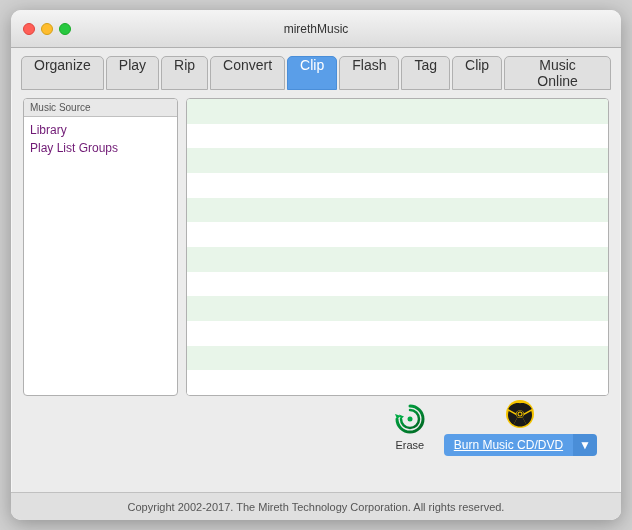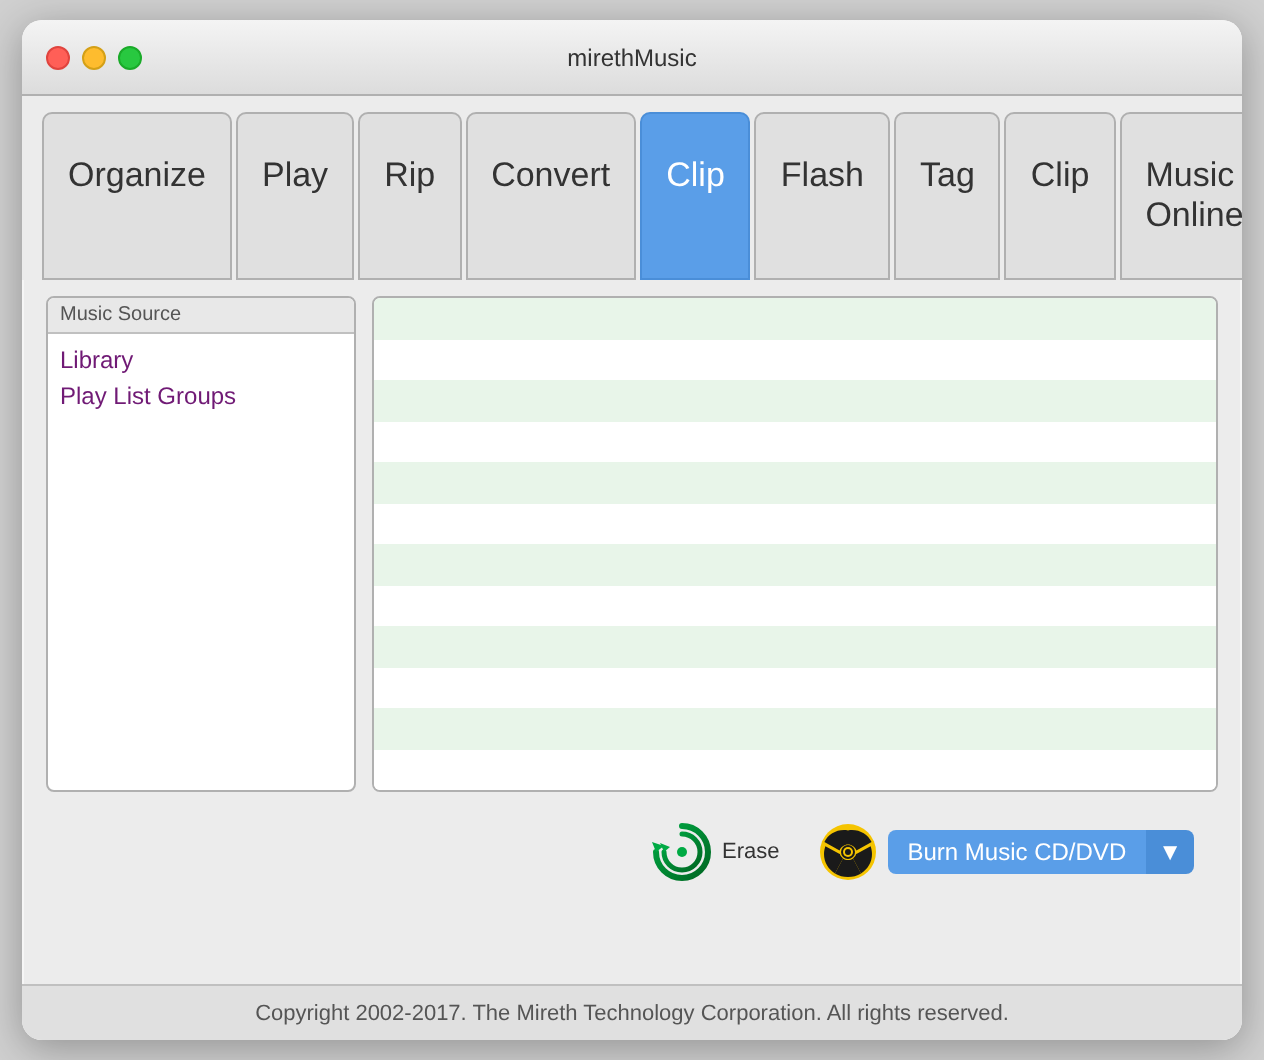--- a/index.html
+++ b/index.html
@@ -67,28 +67,29 @@
     
     .tabs-bar {
       background: #ececec;
       padding: 8px 10px 0 10px;
       display: flex;
       gap: 2px;
       flex-shrink: 0;
     }
 
     .tab {
-      padding: 21px 12px;
-      font-size: 17px;
+      padding: 0 12px;
+      font-size: 14px;
       color: #333;
       background: #e0e0e0;
       border: 1px solid #b0b0b0;
       border-radius: 5px 5px 0 0;
       cursor: pointer;
       user-select: none;
+      text-align: center;
     }
 
     .tab.active {
       background: #5a9ee8;
       color: white;
       border-color: #4a8ed8;
     }
 
     
     .main-content {
@@ -170,21 +171,21 @@
       display: flex;
       align-items: center;
       justify-content: flex-end;
       padding: 0 12px;
       gap: 16px;
       flex-shrink: 0;
     }
 
     .toolbar-item {
       display: flex;
-      flex-direction: row;
+      flex-direction: column;
       align-items: center;
       gap: 2px;
     }
 
     .toolbar-icon-btn {
       width: 36px;
       height: 36px;
       border-radius: 50%;
       display: flex;
       align-items: center;
@@ -206,20 +207,21 @@
     }
 
     .burn-button {
       background: #5a9ee8;
       color: white;
       border: none;
       padding: 4px 10px;
       border-radius: 4px 0 0 4px;
       font-size: 12px;
       cursor: pointer;
+      text-decoration: underline;
     }
 
     .burn-chevron {
       background: #4a8ed8;
       color: white;
       border: none;
       padding: 4px 6px;
       border-radius: 0 4px 4px 0;
       font-size: 12px;
       cursor: pointer;

